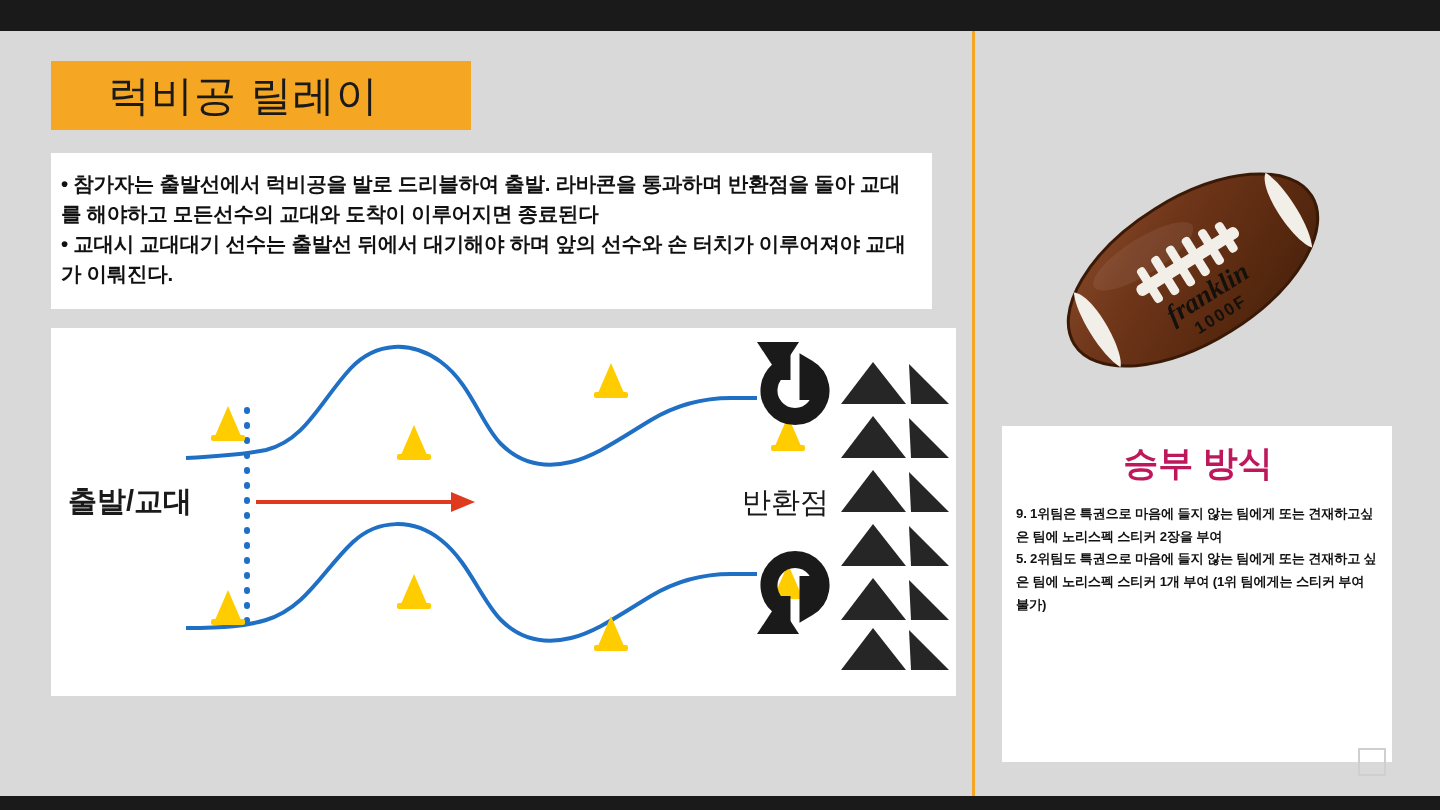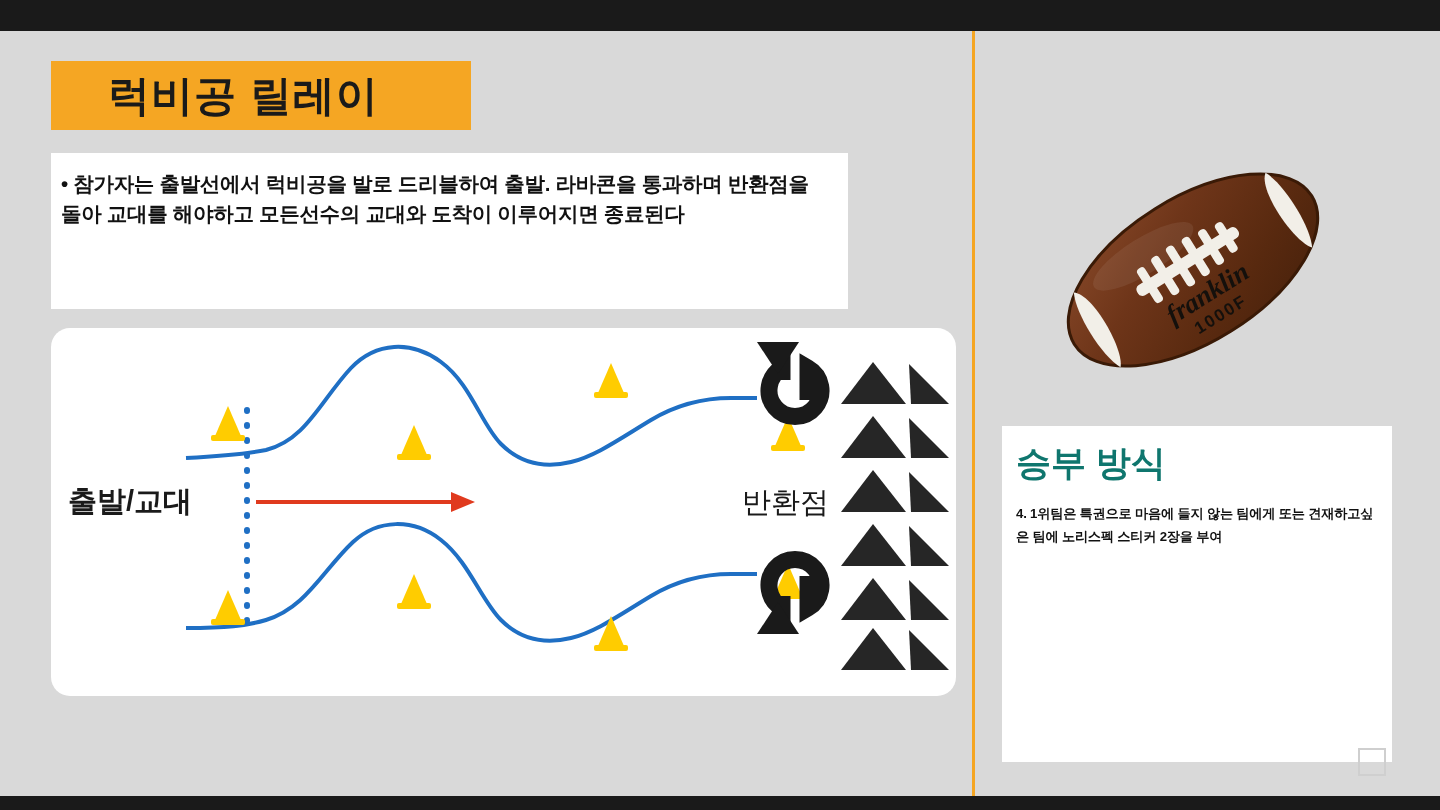--- a/index.html
+++ b/index.html
@@ -36,50 +36,49 @@
   
   .title-box {
     position: absolute;
     left: 51px; top: 61px;
     width: 420px; height: 69px;
     background: #f5a623;
     display: flex; align-items: center;
   }
   .title-text {
     font-size: 42px;
-    font-weight: bold;
+    font-weight: normal;
     color: #1a1a1a;
     letter-spacing: 1px;
     padding-left: 57px;
   }
 
   
   .desc-box {
     position: absolute;
     left: 51px; top: 153px;
-    width: 797px; height: 156px;
+    width: 881px; height: 156px;
     background: #ffffff;
     padding: 16px 14px 0 10px;
   }
   .desc-line {
     font-size: 20.5px;
     font-weight: bold;
     color: #111;
     line-height: 1.47;
     letter-spacing: -0.3px;
   }
 
   
   .diagram-box {
     position: absolute;
     left: 51px; top: 328px;
     width: 905px; height: 368px;
     background: #ffffff;
     overflow: hidden;
-    border-radius: 19px;
   }
   .diagram-svg { position: absolute; left: 0; top: 0; }
   .label-start {
     position: absolute;
     left: 17px; top: 154px;
     font-size: 29px; font-weight: bold; color: #1a1a1a;
   }
   .label-turn {
     position: absolute;
     left: 691px; top: 155px;
@@ -97,23 +96,24 @@
   .rules-box {
     position: absolute;
     left: 1002px; top: 426px;
     width: 390px; height: 336px;
     background: #ffffff;
     padding: 14px 12px 0 14px;
   }
   .rules-title {
     font-size: 35px;
     font-weight: bold;
-    color: #0f766e;
+    color: #be185d;
     letter-spacing: 0px;
     margin-bottom: 16px;
+    text-align: center;
   }
   .rule-item {
     font-size: 13.2px;
     font-weight: bold;
     color: #111;
     line-height: 1.72;
     letter-spacing: -0.2px;
   }
 
   
@@ -133,20 +133,21 @@
   <div class="top-bar"></div>
   <div class="bottom-bar"></div>
   <div class="divider"></div>
 
   <div class="title-box">
     <div class="title-text">럭비공 릴레이</div>
   </div>
 
   <div class="desc-box">
     <div class="desc-line">• 참가자는 출발선에서 럭비공을 발로 드리블하여 출발. 라바콘을 통과하며 반환점을 돌아 교대를 해야하고 모든선수의 교대와 도착이 이루어지면 종료된다</div>
+    <div class="desc-line">•  교대시 교대대기 선수는 출발선 뒤에서 대기해야 하며 앞의 선수와 손 터치가 이루어져야 교대가 이뤄진다.</div>
   </div>
 
   <div class="diagram-box">
     <svg class="diagram-svg" width="905" height="368" viewBox="0 0 905 368">
 
       <path d="M135,130 C175,128 195,126 215,122 C255,112 270,72 300,40 C325,14 360,12 390,34 C420,56 430,96 450,116 C470,136 495,140 520,134 C545,128 570,110 600,92 C625,77 650,70 680,70 L706,70" fill="none" stroke="#1f6fc4" stroke-width="4"></path>
 
       <path d="M135,300 C175,300 195,298 215,292 C255,280 272,242 302,214 C327,191 362,190 390,212 C418,234 430,272 450,292 C470,312 495,316 520,310 C545,304 570,286 600,268 C625,253 650,246 680,246 L706,246" fill="none" stroke="#1f6fc4" stroke-width="4"></path>
 
       <g>
@@ -261,17 +262,18 @@
         <text x="145" y="156" text-anchor="middle" font-family="'Liberation Serif', serif" font-size="27" font-style="italic" font-weight="bold" fill="#14100c">franklin</text>
         <text x="145" y="178" text-anchor="middle" font-family="'Liberation Sans', sans-serif" font-size="17" font-weight="bold" fill="#14100c" letter-spacing="2">1000F</text>
 
         <ellipse cx="110" cy="82" rx="58" ry="18" fill="#ffffff" opacity="0.07"></ellipse>
       </g>
     </svg>
   </div>
 
   <div class="rules-box">
     <div class="rules-title">승부 방식</div>
-    <div class="rule-item">4. 1위팀은 특권으로 마음에 들지 않는 팀에게 또는 견재하고싶은 팀에 노리스펙 스티커 2장을 부여</div>
+    <div class="rule-item">9. 1위팀은 특권으로 마음에 들지 않는 팀에게 또는 견재하고싶은 팀에 노리스펙 스티커 2장을 부여</div>
+    <div class="rule-item">5. 2위팀도 특권으로 마음에 들지 않는 팀에게 또는 견재하고 싶은 팀에 노리스펙 스티커 1개 부여 (1위 팀에게는 스티커 부여 불가)</div>
   </div>
 
   <div class="corner-square"></div>
 </div>
 
 </body></html>

